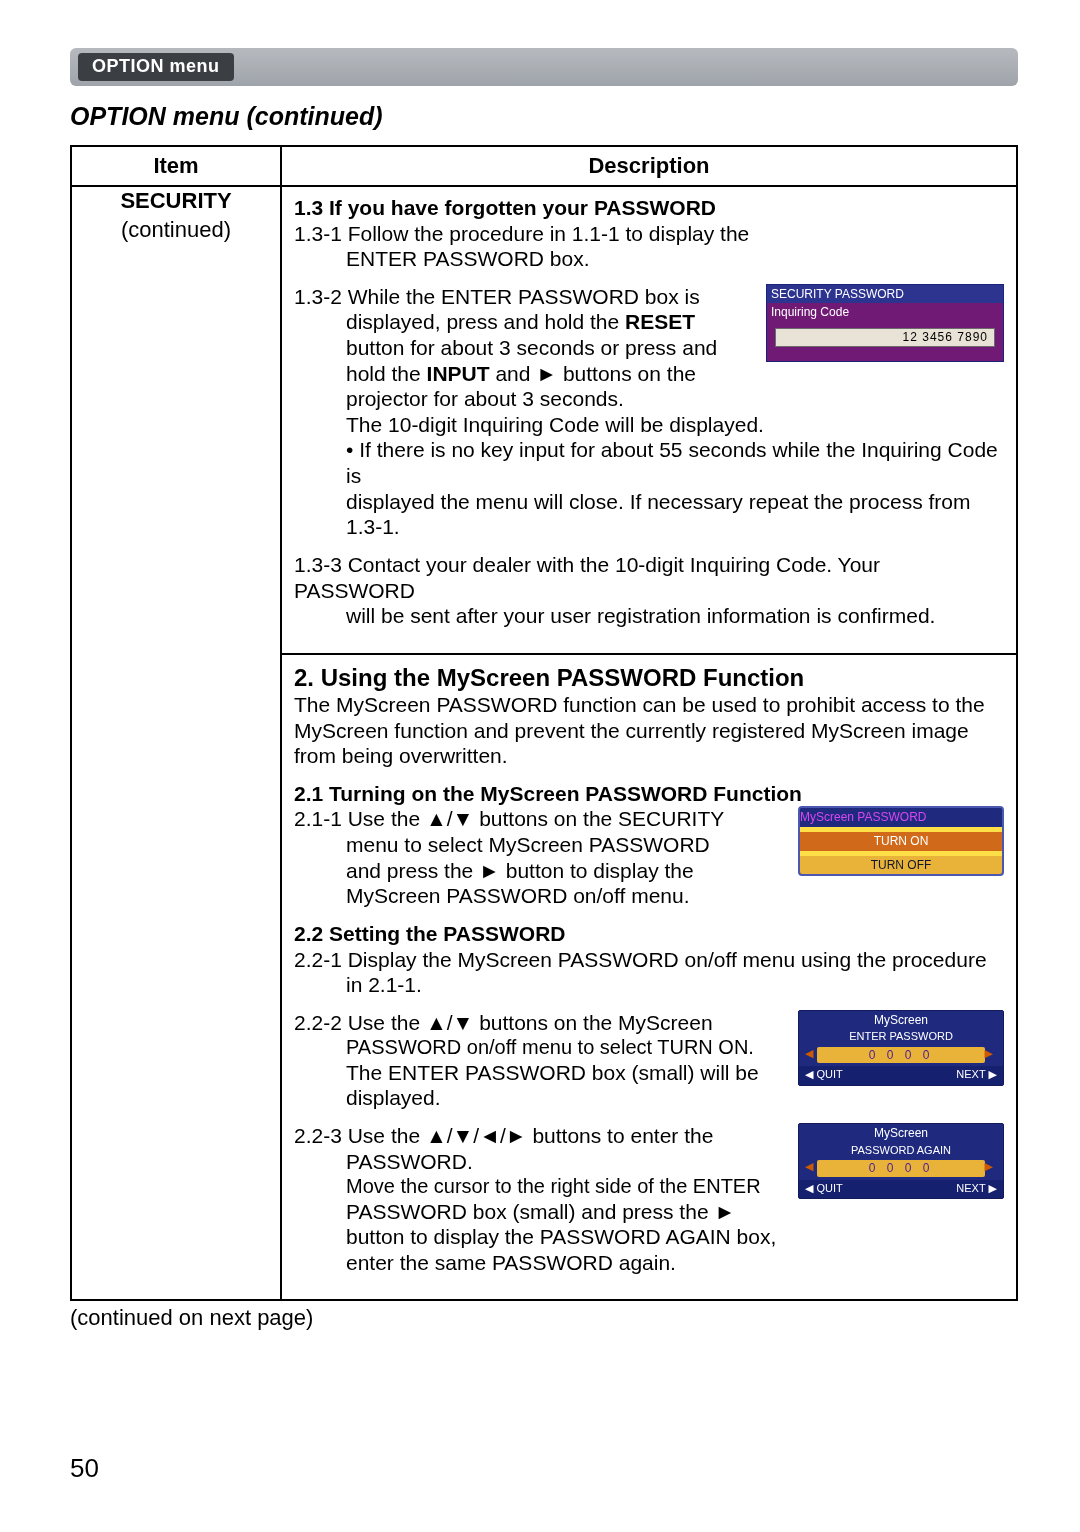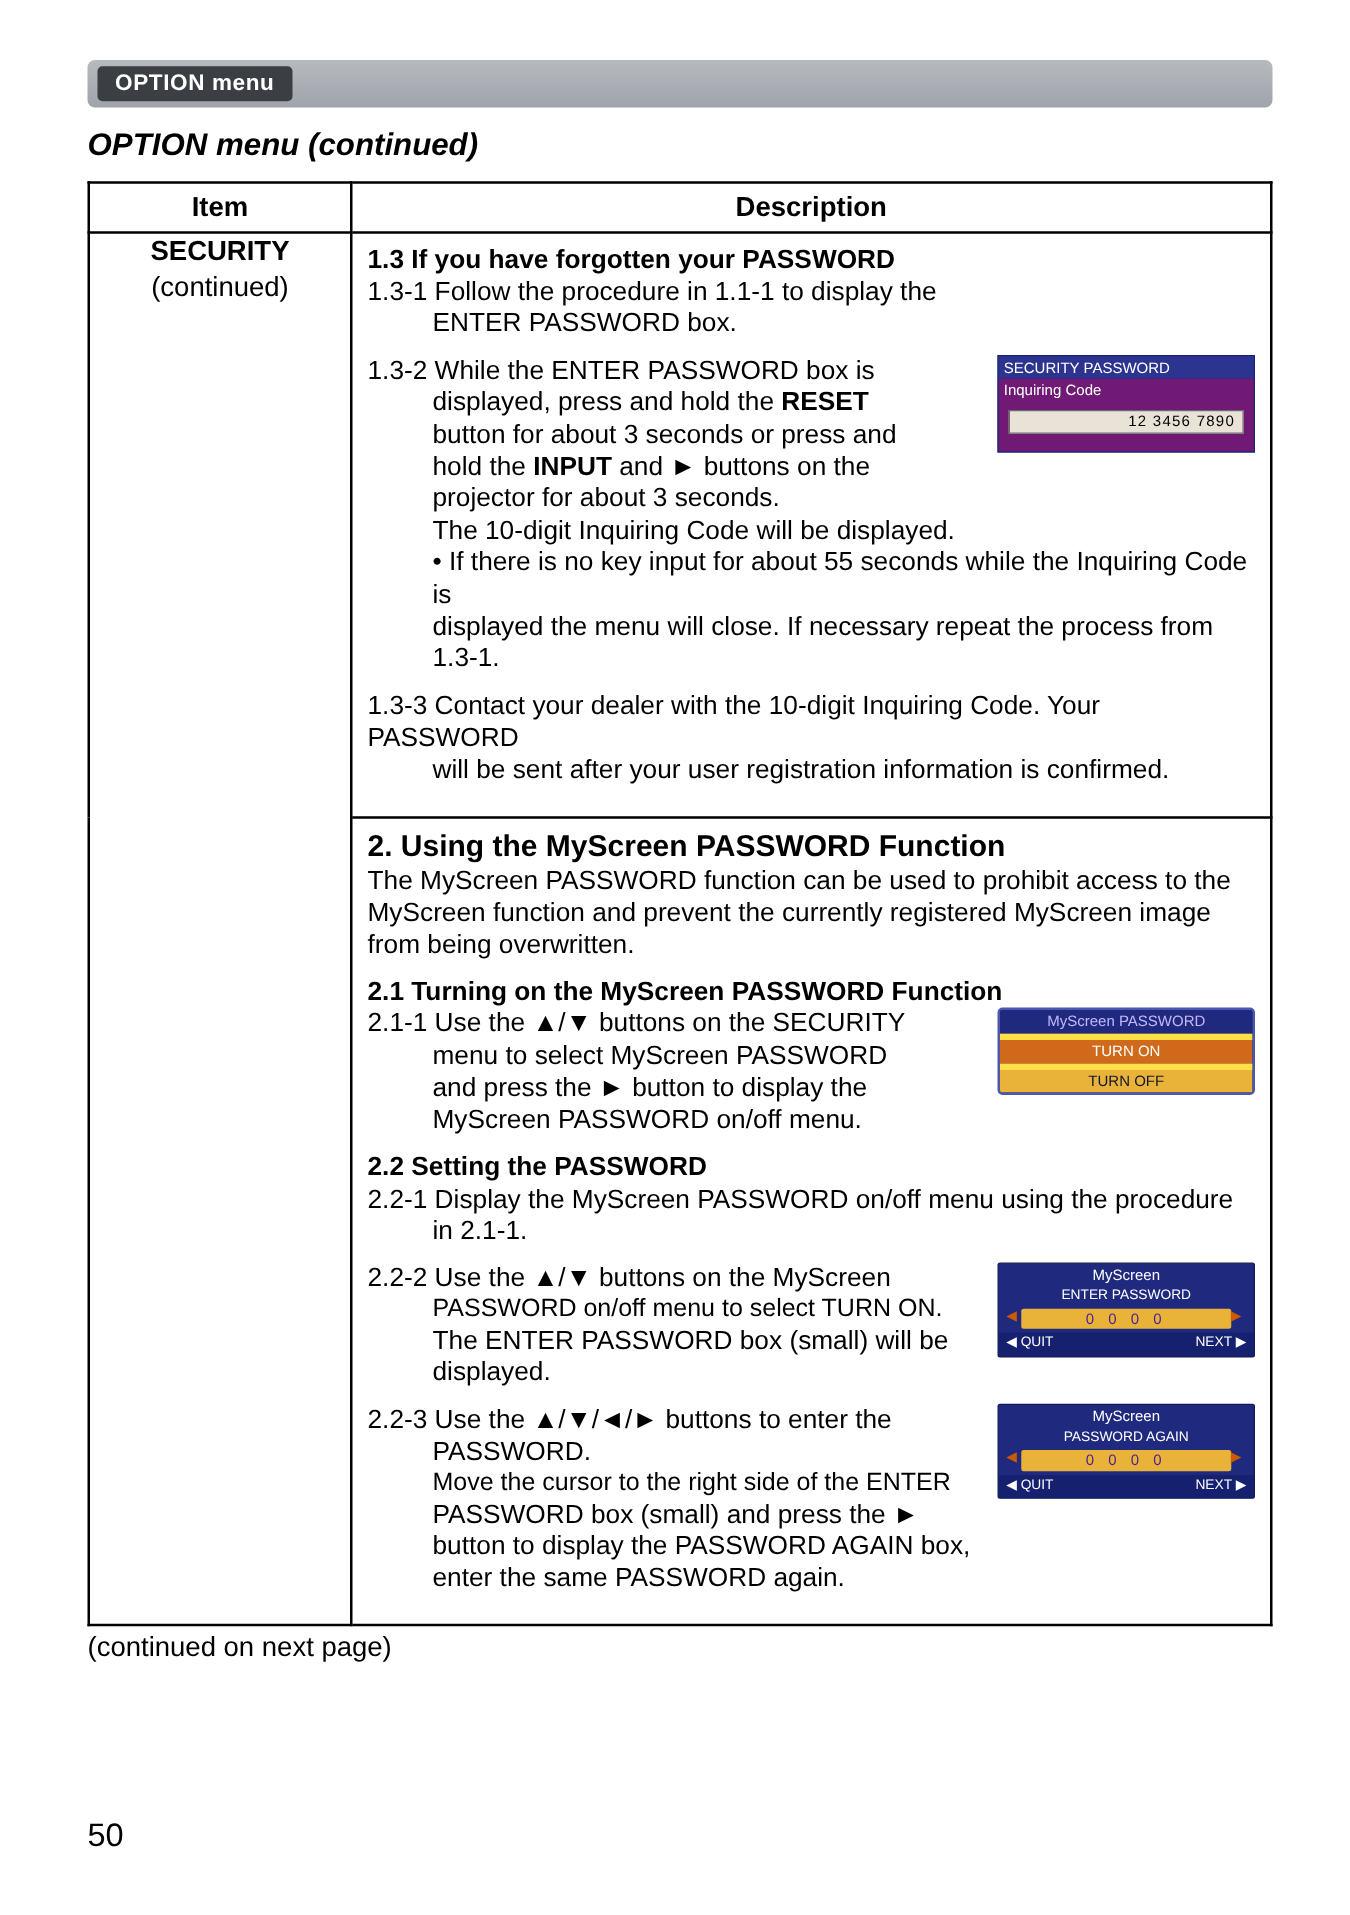--- a/index.html
+++ b/index.html
@@ -60,21 +60,21 @@
   td.desc-cell { padding: 8px 12px 12px; font-size: 21px; line-height: 1.22; }
   .block { margin-bottom: 12px; position: relative; }
   .h-bold { font-weight: bold; }
   .indent { padding-left: 52px; }
   .float-fig {
     position: absolute;
     right: 0;
   }
   
   .fig1 {
-    top: 0; width: 206px;
+    top: 0; width: 238px;
     border: 1px solid #1a237a;
     background: #20257d;
     font-size: 12px; color: #fff;
     font-family: Arial, sans-serif;
   }
   .fig1 .bar { background: #2c3490; padding: 2px 4px; font-size: 12px; }
   .fig1 .body { background: #701a75; padding: 2px 4px 14px; }
   .fig1 .code {
     background: #e9e3d7; color: #000;
     text-align: right; font-size: 12px;
@@ -84,21 +84,21 @@
   }
   
   .fig2 {
     top: 0; width: 206px;
     border: 2px solid #4c57b0;
     background: #1f2a7f;
     font-size: 12px;
     border-radius: 4px;
     overflow: hidden;
   }
-  .fig2 .title { text-align: center; color: #c4b5fd; padding: 2px 0; background: #1f2a7f; }
+  .fig2 .title { text-align: left; color: #d946ef; padding: 2px 0; background: #1f2a7f; }
   .fig2 .row { text-align: center; padding: 2px 0; border-top: 5px solid #fde047; }
   .fig2 .on { background: #d06a1a; color:#fff; }
   .fig2 .off { background: #e9b33a; color:#0f172a; }
   
   .smallpw {
     width: 206px;
     background: #1f2a7f;
     border: 1px solid #121a5a;
     font-size: 12px; color:#fff;
     border-radius: 2px;

